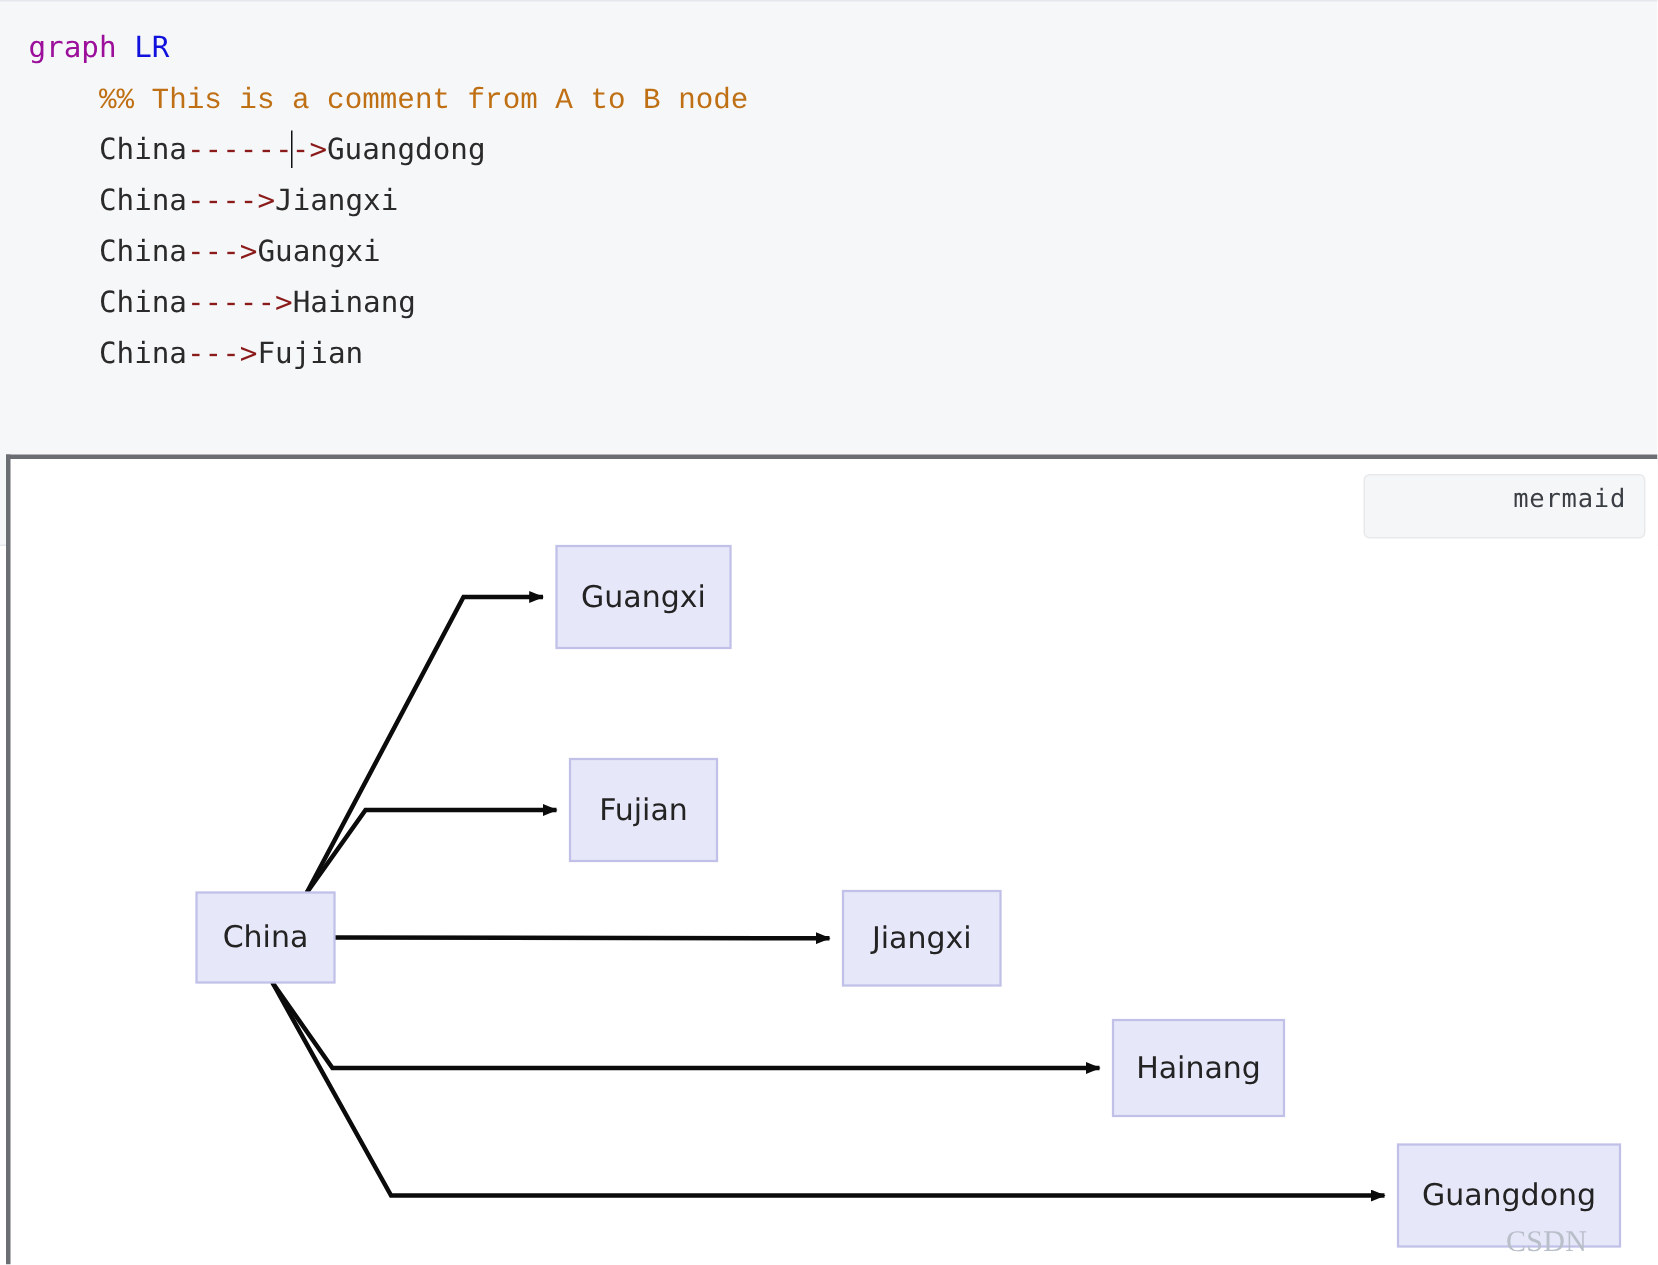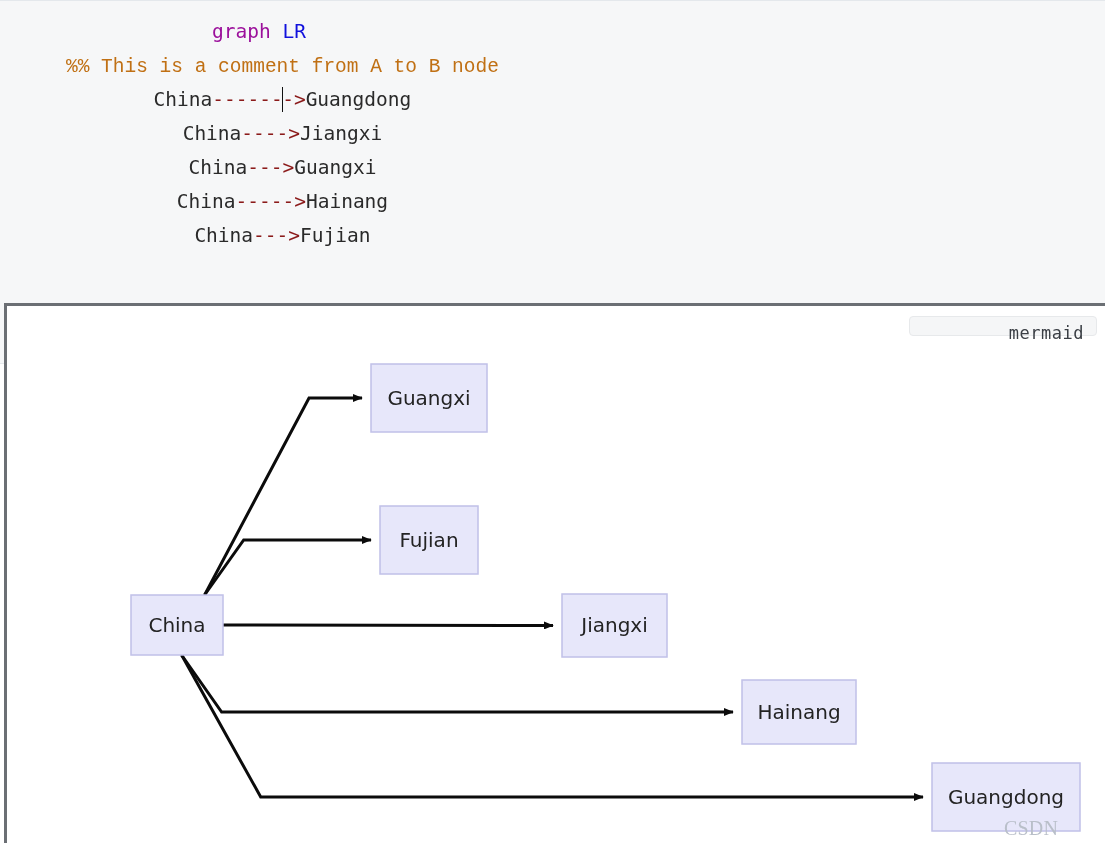--- a/index.html
+++ b/index.html
@@ -20,21 +20,20 @@
     position: absolute;
     left: 0;
     top: 0;
     width: 1105px;
     height: 364px;
     background: #f6f7f8;
     border-top: 1px solid #e4e8ec;
     border-bottom: 1px solid #e4e8ec;
     box-sizing: border-box;
     overflow: hidden;
-    text-align: center;
   }
   .code-lines {
     position: absolute;
     left: 19px;
     top: 14px;
     font-family: "DejaVu Sans Mono", monospace;
     font-size: 19.5px;
     line-height: 34px;
     white-space: pre;
     letter-spacing: 0px;
@@ -66,21 +65,21 @@
     border-top: 3px solid #6b6f74;
     border-left: 3px solid #6b6f74;
     box-sizing: border-box;
     overflow: hidden;
   }
   .mermaid-badge {
     position: absolute;
     right: 8px;
     top: 10px;
     width: 188px;
-    height: 20px;
+    height: 43px;
     background: #f5f6f7;
     border: 1px solid #e7e9eb;
     border-radius: 4px;
     box-sizing: border-box;
   }
   .mermaid-badge span {
     position: absolute;
     right: 12px;
     top: 6px;
     font-family: "DejaVu Sans Mono", monospace;

